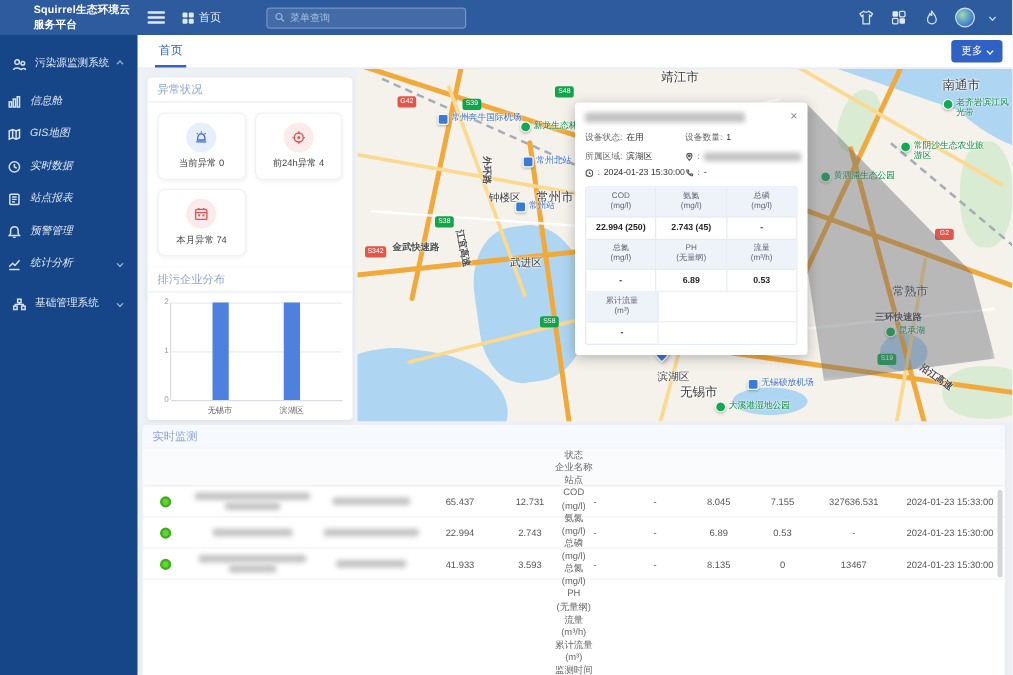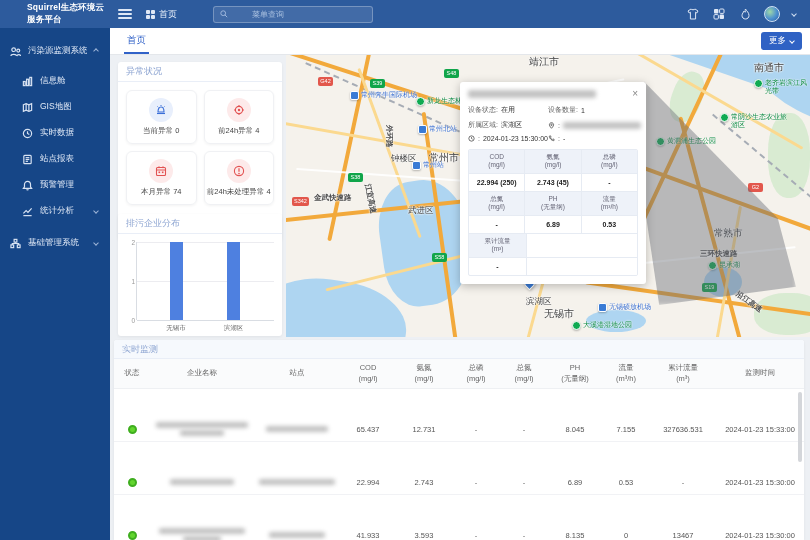--- a/index.html
+++ b/index.html
@@ -9,33 +9,33 @@
 
   
   .header { position:absolute; left:0; top:0; width:810px; height:28px; background:#2d5b9d; display:flex; align-items:center; z-index:20; }
   .logo { width:110px; padding-left:27px; color:#fff; font-size:8.5px; font-weight:bold; letter-spacing:.2px; }
   .burger { width:14px; height:10px; margin:0 14px 0 8px; display:flex; flex-direction:column; justify-content:space-between; cursor:pointer; }
   .burger i { display:block; height:2px; background:#dfe8f6; border-radius:1px; }
   .home-nav { display:flex; align-items:center; gap:4px; color:#eaf1fb; font-size:9px; cursor:pointer; }
   .grid4 { width:9px; height:9px; display:grid; grid-template-columns:4px 4px; grid-template-rows:4px 4px; gap:1px; }
   .grid4 i { background:#dfe8f6; border-radius:1px; }
   .search-box { margin-left:36px; width:160px; height:17px; background:rgba(255,255,255,.10); border:1px solid rgba(255,255,255,.28); border-radius:3px; display:flex; align-items:center; padding:0 6px; gap:4px; }
-  .search-box input { flex:1; background:transparent; border:none; outline:none; color:#e8eef8; font-size:8px; font-family:inherit;margin-left:20px; }
+  .search-box input { flex:1; background:transparent; border:none; outline:none; color:#e8eef8; font-size:8px; font-family:inherit; }
   .search-box input::placeholder { color:#a9c0e0; }
   .hdr-right { margin-left:auto; display:flex; align-items:center; gap:12px; padding-right:14px; }
   .hicon { width:14px; height:14px; display:flex; align-items:center; justify-content:center; cursor:pointer; }
   .avatar { width:16px; height:16px; border-radius:50%; background:radial-gradient(circle at 35% 35%, #9fd8a8 0%, #4b8fd0 55%, #2c5f9a 100%); border:1.5px solid #cfe0f2; cursor:pointer; }
   .chev { display:inline-block; width:4px; height:4px; border-right:1.3px solid currentColor; border-bottom:1.3px solid currentColor; }
   .chev.down { transform:rotate(45deg); }
   .chev.up { transform:rotate(-135deg); }
 
   
   .sidebar { position:absolute; left:0; top:28px; width:110px; height:512px; background:#164687; z-index:15; }
   .side-item { display:flex; align-items:center; gap:7px; height:26px; padding:0 10px; color:#dfe8f6; font-size:8.5px; cursor:pointer; }
-  .side-item.child { padding-left:22px; }
+  .side-item.child { padding-left:6px;font-style:italic; }
   .side-item .sic { width:11px; height:11px; flex:none; display:flex; align-items:center; justify-content:center; }
   .side-item .lbl { flex:1; white-space:nowrap; overflow:hidden; }
   .side-item .chev { color:#9db4d6; margin-right:2px; }
   .side-item svg { stroke:#d7e2f2; fill:none; stroke-width:1.3; }
 
   
   .tabbar { position:absolute; left:110px; top:28px; width:700px; height:27px; background:#fff; border-bottom:1px solid #e4e7eb; display:flex; align-items:center; z-index:14; }
   .tab { margin-left:14px; height:100%; display:flex; align-items:center; padding:0 3px; color:#3162c8; font-size:9.5px; border-bottom:2px solid #3162c8; cursor:pointer; }
   .more-btn { margin-left:auto; margin-right:8px; height:18px; background:#2f62c4; border-radius:3px; color:#fff; font-size:8.5px; display:flex; align-items:center; gap:4px; padding:0 8px; cursor:pointer; }
 
@@ -100,23 +100,23 @@
   .pcell { flex:1; border-right:1px solid #e6ebf3; border-bottom:1px solid #e6ebf3; text-align:center; padding:3px 2px; }
   .pcell:last-child { border-right:none; }
   .prow:last-child .pcell { border-bottom:none; }
   .pcell.hd { background:#eef2f9; color:#667; line-height:1.3; }
   .pcell.vl { color:#222; font-weight:bold; font-size:7px; padding:5px 2px; }
   .pcell.empty { background:#fff; }
 
   
   .rt-panel { position:absolute; left:114px; top:340px; width:690px; height:200px; background:#fff; border-radius:3px 3px 0 0; box-shadow:0 1px 3px rgba(0,0,0,.06); }
   .rt-title { height:19px; display:flex; align-items:center; padding:0 8px; color:#8fa6d2; font-size:9px; background:#f6f9fd; border-bottom:1px solid #e9eef7; border-radius:3px 3px 0 0; }
-  .thead { display:flex; align-items:center; height:30px; background:#fafbfc; border-bottom:1px solid #eef0f3; color:#666; font-size:7.5px; }
+  .thead { display:flex; align-items:center; height:30px; background:#fafbfc; border-bottom:1px solid #eef0f3; color:#666; font-size:7.5px;flex-direction:column; }
   .th { text-align:center; line-height:1.35; }
-  .trow { display:flex; align-items:center; height:25px; border-bottom:1px solid #f1f2f5; font-size:7.5px; color:#555; cursor:pointer;margin-top:28px; }
+  .trow { display:flex; align-items:center; height:25px; border-bottom:1px solid #f1f2f5; font-size:7.5px; color:#555; cursor:pointer; }
   .td { text-align:center; display:flex; flex-direction:column; align-items:center; justify-content:center; gap:2px; }
   .c0{width:36px;} .c1{width:104px;} .c2{width:86px;} .c3{width:56px;} .c4{width:56px;} .c5{width:48px;} .c6{width:48px;} .c7{width:54px;} .c8{width:48px;} .c9{width:66px;} .c10{width:88px;}
   .dot { width:9px; height:9px; border-radius:50%; background:#62d52e; border:2px solid #3fae1f; }
   .scrollbar { position:absolute; right:2px; top:52px; width:4px; height:70px; background:#d4d6da; border-radius:2px; cursor:pointer; }
 
   svg { display:block; }
 </style>
 </head>
 <body>
 
@@ -299,30 +299,20 @@
           <svg width="12" height="12" viewBox="0 0 12 12">
               <rect x="1.5" y="2.5" width="9" height="8" rx="1" fill="none" stroke="#e25252" stroke-width="1.1"></rect>
               <line x1="1.5" y1="5" x2="10.5" y2="5" stroke="#e25252"></line>
               <line x1="4" y1="1.3" x2="4" y2="3.2" stroke="#e25252"></line>
               <line x1="8" y1="1.3" x2="8" y2="3.2" stroke="#e25252"></line>
               <rect x="3.5" y="6.5" width="1.6" height="1.6" fill="#e25252"></rect>
               <rect x="6.9" y="6.5" width="1.6" height="1.6" fill="#e25252"></rect>
             </svg>
         </span>
         <span class="stat-lbl"><span>本月异常</span> <span>74</span></span>
-      </div>
-      <div class="stat-card">
-        <span class="icircle red">
-          <svg width="12" height="12" viewBox="0 0 12 12">
-              <circle cx="6" cy="6" r="4.6" fill="none" stroke="#e25252" stroke-width="1.1"></circle>
-              <line x1="6" y1="3.2" x2="6" y2="6.8" stroke="#e25252" stroke-width="1.2"></line>
-              <circle cx="6" cy="8.6" r=".8" fill="#e25252"></circle>
-            </svg>
-        </span>
-        <span class="stat-lbl"><span>前24h未处理异常</span> <span>4</span></span>
       </div>
     </div>
   </div>
 
   <div class="panel p-chart">
     <div class="panel-title">排污企业分布</div>
     <div class="chartbody">
       <div class="plot">
         <div class="gline" style="top:0%"></div>
         <div class="gline" style="top:50%"></div>

